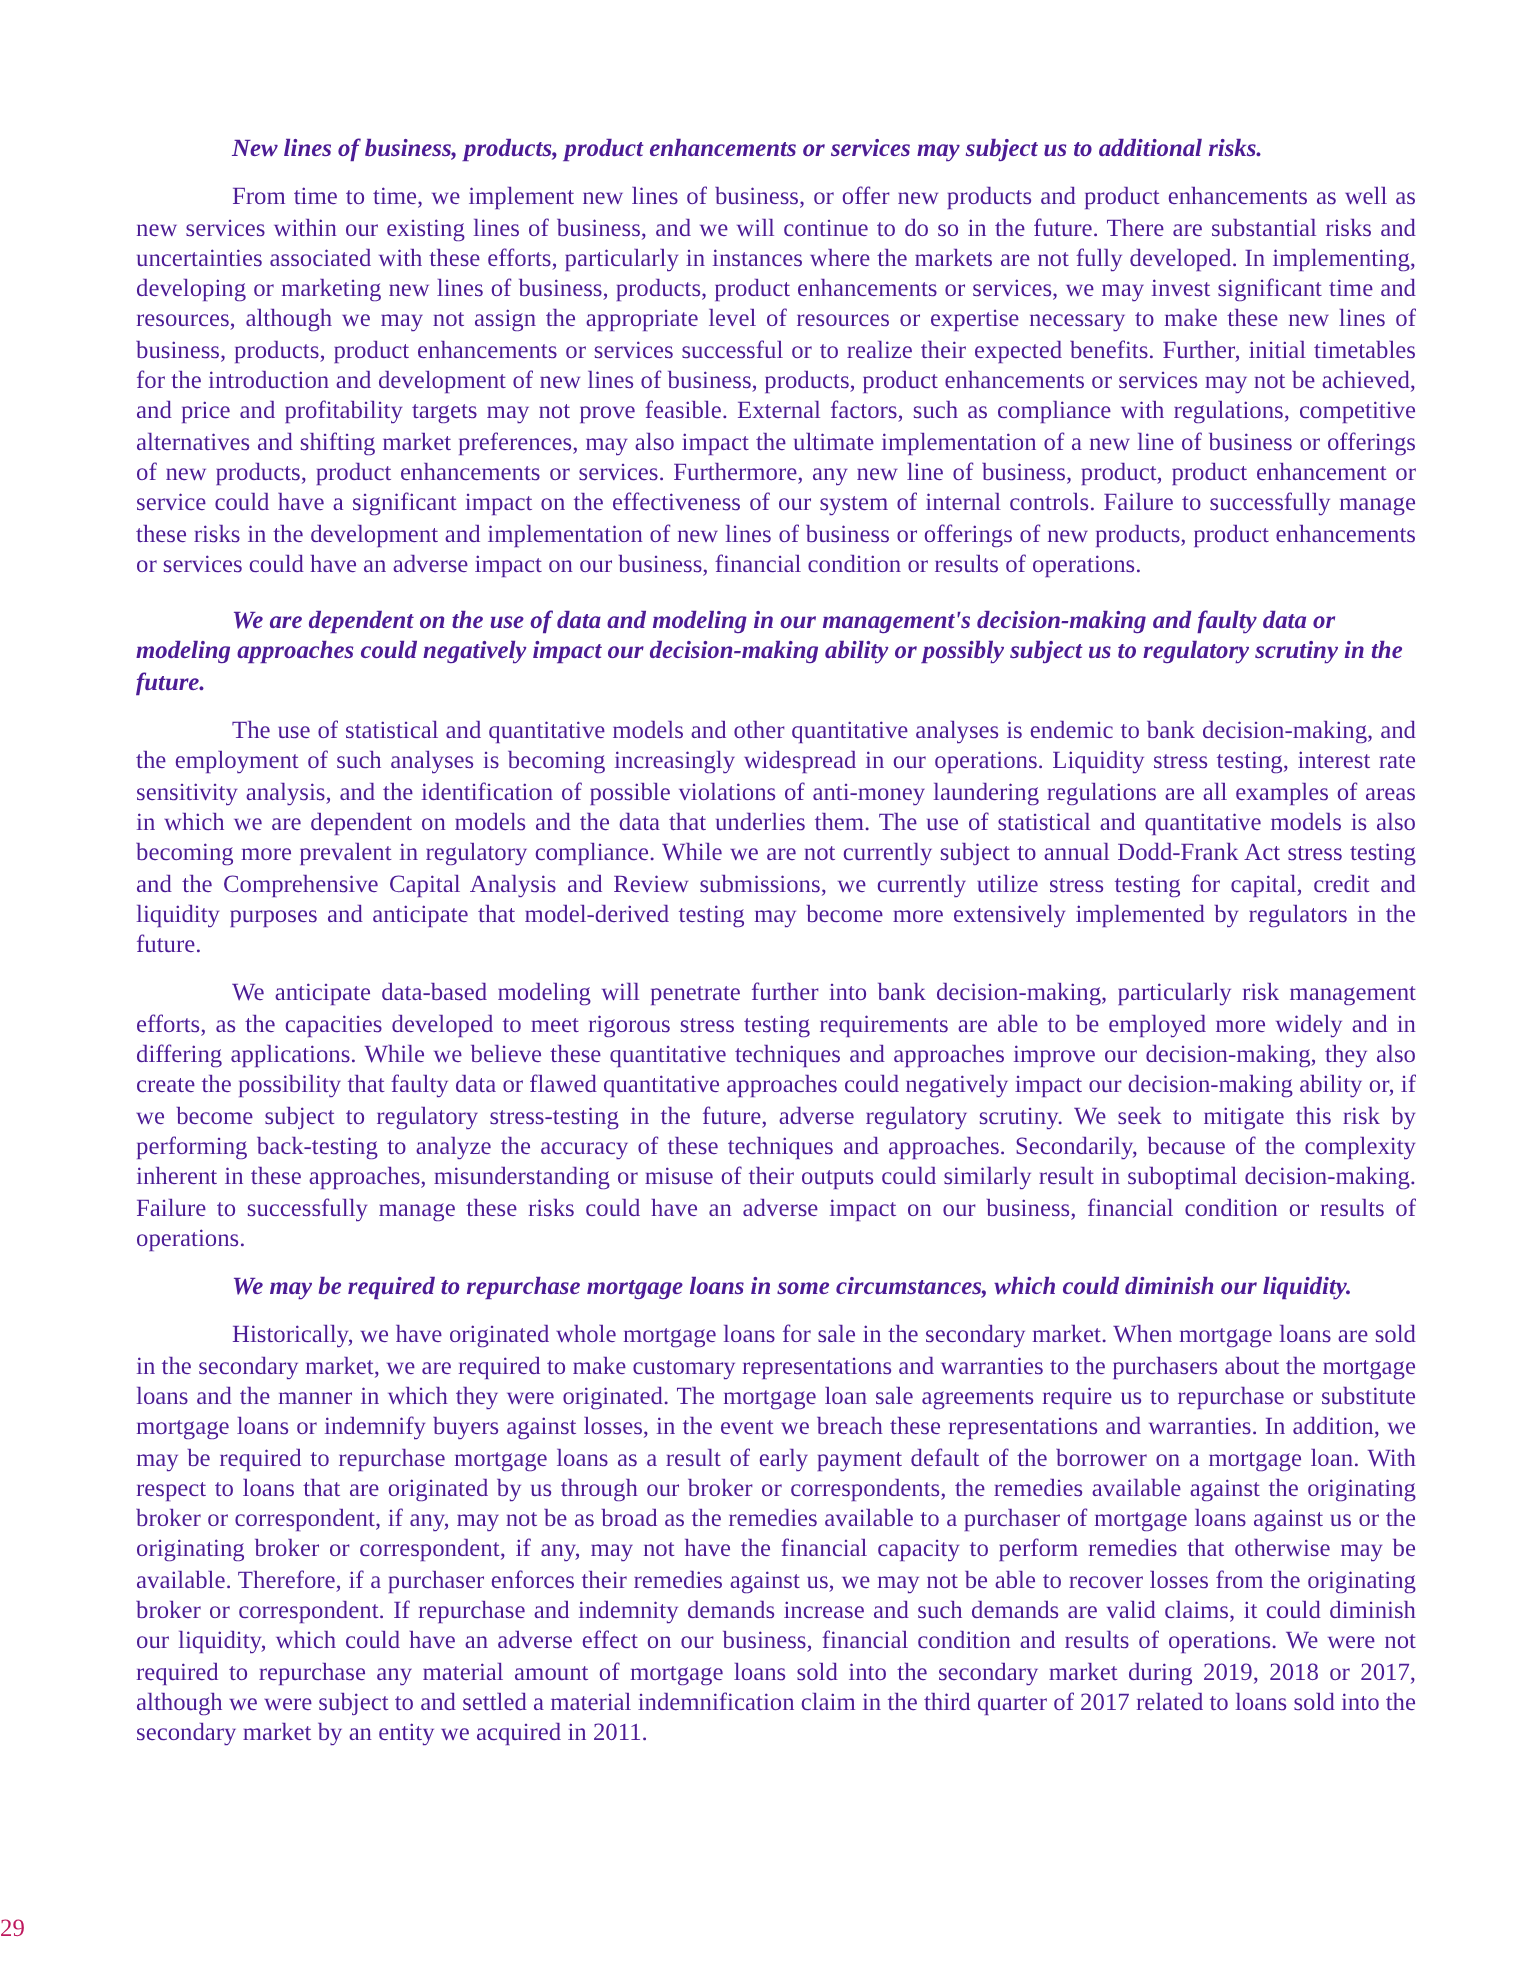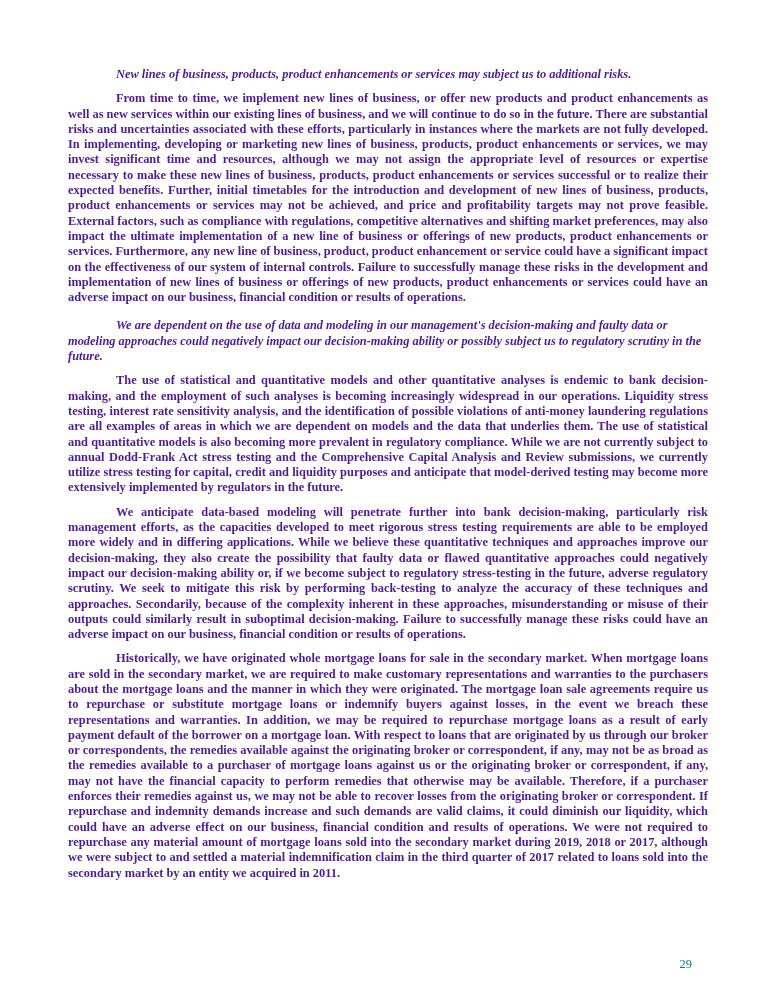--- a/index.html
+++ b/index.html
@@ -2,38 +2,39 @@
 <html><head>
 <meta charset="utf-8">
 <style>
   html, body { margin: 0; padding: 0; background: #ffffff; }
   body { width: 768px; height: 993px; position: relative; overflow: hidden; }
   .page {
     position: absolute; left: 68px; top: 67px; width: 640px;
     font-family: "Liberation Serif", serif; font-size: 12.4px; line-height: 15.3px; color: #4c1d95;
   }
   .heading { font-weight: bold; font-style: italic; margin: 0 0 9px 0; text-indent: 48px; }
-  .para { margin: 0 0 9px 0; text-indent: 48px; text-align: justify; font-weight: bold; }
+  .para { margin: 0 0 9px 0; text-indent: 48px; text-align: justify; }
   .para.last { text-align-last: left; }
   .page-number {
-    position: absolute; top: 957px; left: 0; width: 692px; text-align: right;
-    font-family: "Liberation Serif", serif; font-size: 12.4px; color: #0f766e;
+    position: absolute; top: 957px; left: 0; width: 692px; text-align: left;
+    font-family: "Liberation Serif", serif; font-size: 12.4px; color: #be185d;
   }
 </style>
 </head>
 <body>
 
 <div class="page">
   <section>
     <p class="heading">New lines of business, products, product enhancements or services may subject us to additional risks.</p>
     <p class="para last">From time to time, we implement new lines of business, or offer new products and product enhancements as well as new services within our existing lines of business, and we will continue to do so in the future. There are substantial risks and uncertainties associated with these efforts, particularly in instances where the markets are not fully developed. In implementing, developing or marketing new lines of business, products, product enhancements or services, we may invest significant time and resources, although we may not assign the appropriate level of resources or expertise necessary to make these new lines of business, products, product enhancements or services successful or to realize their expected benefits. Further, initial timetables for the introduction and development of new lines of business, products, product enhancements or services may not be achieved, and price and profitability targets may not prove feasible. External factors, such as compliance with regulations, competitive alternatives and shifting market preferences, may also impact the ultimate implementation of a new line of business or offerings of new products, product enhancements or services. Furthermore, any new line of business, product, product enhancement or service could have a significant impact on the effectiveness of our system of internal controls. Failure to successfully manage these risks in the development and implementation of new lines of business or offerings of new products, product enhancements or services could have an adverse impact on our business, financial condition or results of operations.</p>
   </section>
   <section>
     <p class="heading" style="text-indent:48px;margin-top:13px;">We are dependent on the use of data and modeling in our management's decision-making and faulty data or modeling approaches could negatively impact our decision-making ability or possibly subject us to regulatory scrutiny in the future.</p>
     <p class="para last">The use of statistical and quantitative models and other quantitative analyses is endemic to bank decision-making, and the employment of such analyses is becoming increasingly widespread in our operations. Liquidity stress testing, interest rate sensitivity analysis, and the identification of possible violations of anti-money laundering regulations are all examples of areas in which we are dependent on models and the data that underlies them. The use of statistical and quantitative models is also becoming more prevalent in regulatory compliance. While we are not currently subject to annual Dodd-Frank Act stress testing and the Comprehensive Capital Analysis and Review submissions, we currently utilize stress testing for capital, credit and liquidity purposes and anticipate that model-derived testing may become more extensively implemented by regulators in the future.</p>
     <p class="para last">We anticipate data-based modeling will penetrate further into bank decision-making, particularly risk management efforts, as the capacities developed to meet rigorous stress testing requirements are able to be employed more widely and in differing applications. While we believe these quantitative techniques and approaches improve our decision-making, they also create the possibility that faulty data or flawed quantitative approaches could negatively impact our decision-making ability or, if we become subject to regulatory stress-testing in the future, adverse regulatory scrutiny. We seek to mitigate this risk by performing back-testing to analyze the accuracy of these techniques and approaches. Secondarily, because of the complexity inherent in these approaches, misunderstanding or misuse of their outputs could similarly result in suboptimal decision-making. Failure to successfully manage these risks could have an adverse impact on our business, financial condition or results of operations.</p>
   </section>
   <section>
+    <p class="heading">We may be required to repurchase mortgage loans in some circumstances, which could diminish our liquidity.</p>
     <p class="para last">Historically, we have originated whole mortgage loans for sale in the secondary market. When mortgage loans are sold in the secondary market, we are required to make customary representations and warranties to the purchasers about the mortgage loans and the manner in which they were originated. The mortgage loan sale agreements require us to repurchase or substitute mortgage loans or indemnify buyers against losses, in the event we breach these representations and warranties. In addition, we may be required to repurchase mortgage loans as a result of early payment default of the borrower on a mortgage loan. With respect to loans that are originated by us through our broker or correspondents, the remedies available against the originating broker or correspondent, if any, may not be as broad as the remedies available to a purchaser of mortgage loans against us or the originating broker or correspondent, if any, may not have the financial capacity to perform remedies that otherwise may be available. Therefore, if a purchaser enforces their remedies against us, we may not be able to recover losses from the originating broker or correspondent. If repurchase and indemnity demands increase and such demands are valid claims, it could diminish our liquidity, which could have an adverse effect on our business, financial condition and results of operations. We were not required to repurchase any material amount of mortgage loans sold into the secondary market during 2019, 2018 or 2017, although we were subject to and settled a material indemnification claim in the third quarter of 2017 related to loans sold into the secondary market by an entity we acquired in 2011.</p>
   </section>
 </div>
 
 <div class="page-number">29</div>
 
 </body></html>

